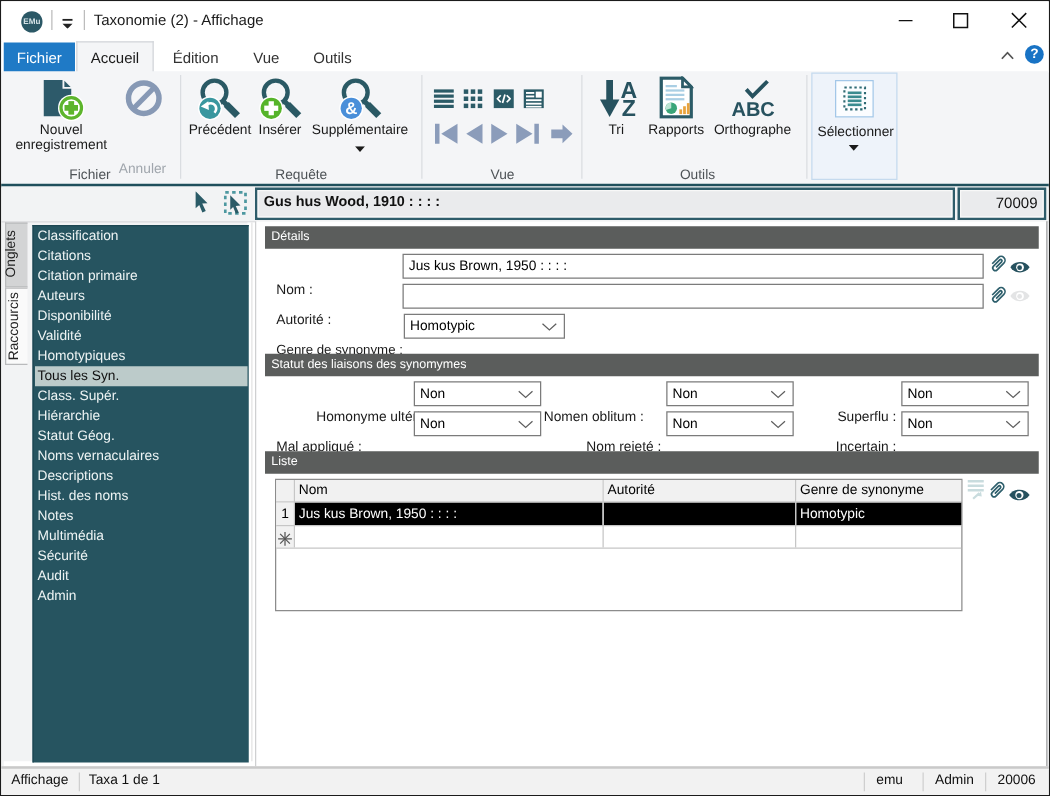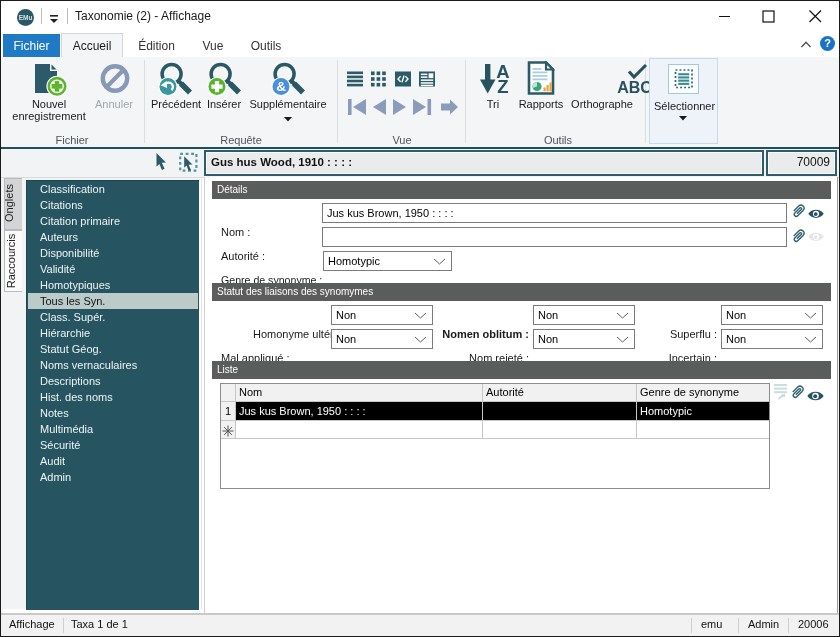--- a/index.html
+++ b/index.html
@@ -23,21 +23,21 @@
 #tab-accueil { position:absolute; left:60px; top:0px; width:62px; height:25px; background:#f4f5f7; border:1px solid #d2d5d9; border-bottom:none; color:#1a1a1a; font-size:12px; text-align:center; line-height:24px; }
 .tabtxt { position:absolute; top:1px; height:24px; font-size:12px; color:#333; line-height:24px; text-align:center; }
 #ribbon-collapse { position:absolute; left:799px; top:40px; }
 #help-circle { position:absolute; left:819px; top:35px; width:15px; height:15px; border-radius:50%; background:#1873c5; color:#fff; font-size:11px; font-weight:bold; text-align:center; line-height:15px; }
 
 
 #ribbon { position:absolute; left:0; top:56px; width:838px; height:90px; background:#f4f5f7; }
 #ribbon .gsep { position:absolute; top:3px; width:1px; height:83px; background:#dadde1; }
 .glabel { position:absolute; top:77px; font-size:11px; color:#4e5357; width:80px; text-align:center; }
 .rbtn-label { position:absolute; font-size:11px; color:#1a1a1a; text-align:center; }
-.rbtn-label.dis { color:#a0a6ad; }
+.rbtn-label.dis { color:#a0a6ad;margin-top:31px; }
 #sel-panel { position:absolute; left:648px; top:1px; width:69px; height:86px; background:#eef3fa; border:1px solid #c5daee; }
 #sel-iconbox { position:absolute; left:18px; top:5px; width:31px; height:30px; background:#fbfdff; border:1px solid #a3c7e8; }
 
 
 #ribline { position:absolute; left:0; top:146px; width:838px; height:3px; background:#1f4f5c; }
 
 
 #main { position:absolute; left:0; top:148px; width:838px; height:467px; background:#f2f3f4; }
 #hline177 { position:absolute; left:0px; top:28px; width:838px; height:1px; background:#d9dadb; }
 
@@ -47,21 +47,21 @@
 #numbox { position:absolute; left:765px; top:1px; width:71px; height:26px; background:#2e5c6a; }
 #numbox-in { position:absolute; left:2px; top:2px; right:2px; bottom:2px; background:#eaebed; border:1px solid #f8f8f8; line-height:19px; font-size:12px; color:#111; text-align:right; padding-right:4px; }
 
 
 #vtab-onglets { position:absolute; left:3px; top:29px; width:18px; height:52px; background:#d3d4d5; border:1px solid #b9babc; border-right:none; }
 #vtab-racc { position:absolute; left:3px; top:81px; width:18px; height:62px; background:#fafafa; border:1px solid #b9babc; border-right:none; }
 .vtxt { position:absolute; transform:rotate(-90deg); transform-origin:center; font-size:11px; color:#222; white-space:nowrap; }
 
 
 #sidebar { position:absolute; left:25px; top:31px; width:173px; height:430px; background:#265460; border-left:1px solid #1d4652; border-top:1px solid #1d4652; }
-.sbitem { position:absolute; left:1px; width:170px; height:16px; line-height:16px; color:#eef4f4; font-size:11px; padding-left:12px; white-space:nowrap; }
+.sbitem { position:absolute; left:1px; width:170px; height:16px; line-height:16px; color:#eef4f4; font-size:11px; padding-left:2px; white-space:nowrap; }
 .sbitem.sel { background:#bccbca; color:#111; }
 
 
 #panel { position:absolute; left:203px; top:28px; width:634px; height:437px; background:#fff; border-left:1px solid #cfd0d1; border-right:1px solid #9b9c9d; }
 .sechdr { position:absolute; left:7px; width:619px; height:18px; background:#5b5d5c; color:#fff; font-size:10px; line-height:18px; padding-left:5px; }
 .flabel { position:absolute; font-size:11px; color:#1a1a1a; line-height:18px;margin-top:19px; }
 .finput { position:absolute; background:#fff; border:1px solid #7b7b7b; font-size:11px; line-height:18px; color:#000; padding-left:4px; }
 .combo { position:absolute; background:#fff; border:1px solid #7b7b7b; font-size:11px; line-height:18px; color:#000; padding-left:4px; }
 .combo svg { position:absolute; right:5px; top:6px; }
 
@@ -270,21 +270,21 @@
         <circle cx="10" cy="25.5" r="4.6" fill="#3aa579"></circle>
         <path d="M10 25.5 L10 20.9 A4.6 4.6 0 0 0 5.7 27 Z" fill="#bde4d4"></path>
         <g fill="#e8a33d">
           <rect x="16.5" y="26.5" width="2.2" height="3.8"></rect>
             <rect x="19.5" y="24" width="2.2" height="6.3"></rect>
             <rect x="22.5" y="21.5" width="2.2" height="8.8"></rect>
         </g>
       </svg>
     </div>
     <div class="rbtn-label" style="left:510px; top:41px; width:60px;">Rapports</div>
-    <div class="abs" style="left:583px; top:6px;margin-left:32px;" id="ic-orth">
+    <div class="abs" style="left:583px; top:6px;" id="ic-orth">
       <svg width="38" height="31">
         <path d="M13 8.5 L18 14 L30 2" fill="none" stroke="#27525f" stroke-width="3.1"></path>
         <text x="18.5" y="29.5" font-size="16" font-weight="bold" fill="#27525f" text-anchor="middle" font-family="Liberation Sans">ABC</text>
       </svg>
     </div>
     <div class="rbtn-label" style="left:566px; top:41px; width:70px;">Orthographe</div>
 
     <div id="sel-panel">
       <div id="sel-iconbox">
         <svg width="29" height="28" style="position:absolute;left:0;top:0">
@@ -373,21 +373,21 @@
       <div class="flabel" style="left:16px; top:75px; font-size:10.6px;">Genre de synonyme :</div>
       <div class="combo" style="left:118px; top:74px; width:129px; height:20px;">Homotypic<svg width="13" height="7">
             <path d="M1 1 L6.5 6 L12 1" stroke="#5f5f5f" stroke-width="1" fill="none"></path>
           </svg></div>
 
       <div class="sechdr" style="top:106px;">Statut des liaisons des synomymes</div>
       <div class="flabel" style="left:28px; top:129px;padding-left:20px;">Homonyme ultérieur :</div>
       <div class="combo" style="left:126px; top:128px; width:102px; height:20px;">Non<svg width="13" height="7">
             <path d="M1 1 L6.5 6 L12 1" stroke="#5f5f5f" stroke-width="1" fill="none"></path>
           </svg></div>
-      <div class="flabel" style="left:230px; top:129px; width:94px; text-align:right;font-weight:bold;">Nomen oblitum :</div>
+      <div class="flabel" style="left:230px; top:129px; width:94px; ">Nomen oblitum :</div>
       <div class="combo" style="left:328px; top:128px; width:102px; height:20px;">Non<svg width="13" height="7">
             <path d="M1 1 L6.5 6 L12 1" stroke="#5f5f5f" stroke-width="1" fill="none"></path>
           </svg></div>
       <div class="flabel" style="left:430px; top:129px; width:82px; text-align:right;">Superflu :</div>
       <div class="combo" style="left:516px; top:128px; width:102px; height:20px;">Non<svg width="13" height="7">
             <path d="M1 1 L6.5 6 L12 1" stroke="#5f5f5f" stroke-width="1" fill="none"></path>
           </svg></div>
       <div class="flabel" style="left:16px; top:153px;">Mal appliqué :</div>
       <div class="combo" style="left:126px; top:152px; width:102px; height:20px;">Non<svg width="13" height="7">
             <path d="M1 1 L6.5 6 L12 1" stroke="#5f5f5f" stroke-width="1" fill="none"></path>

